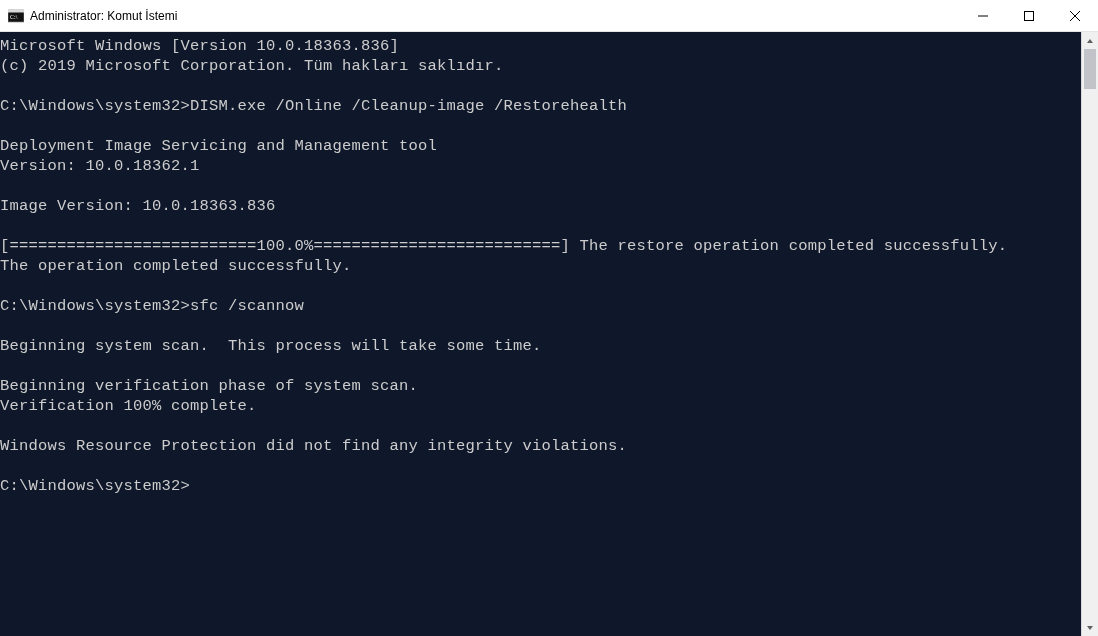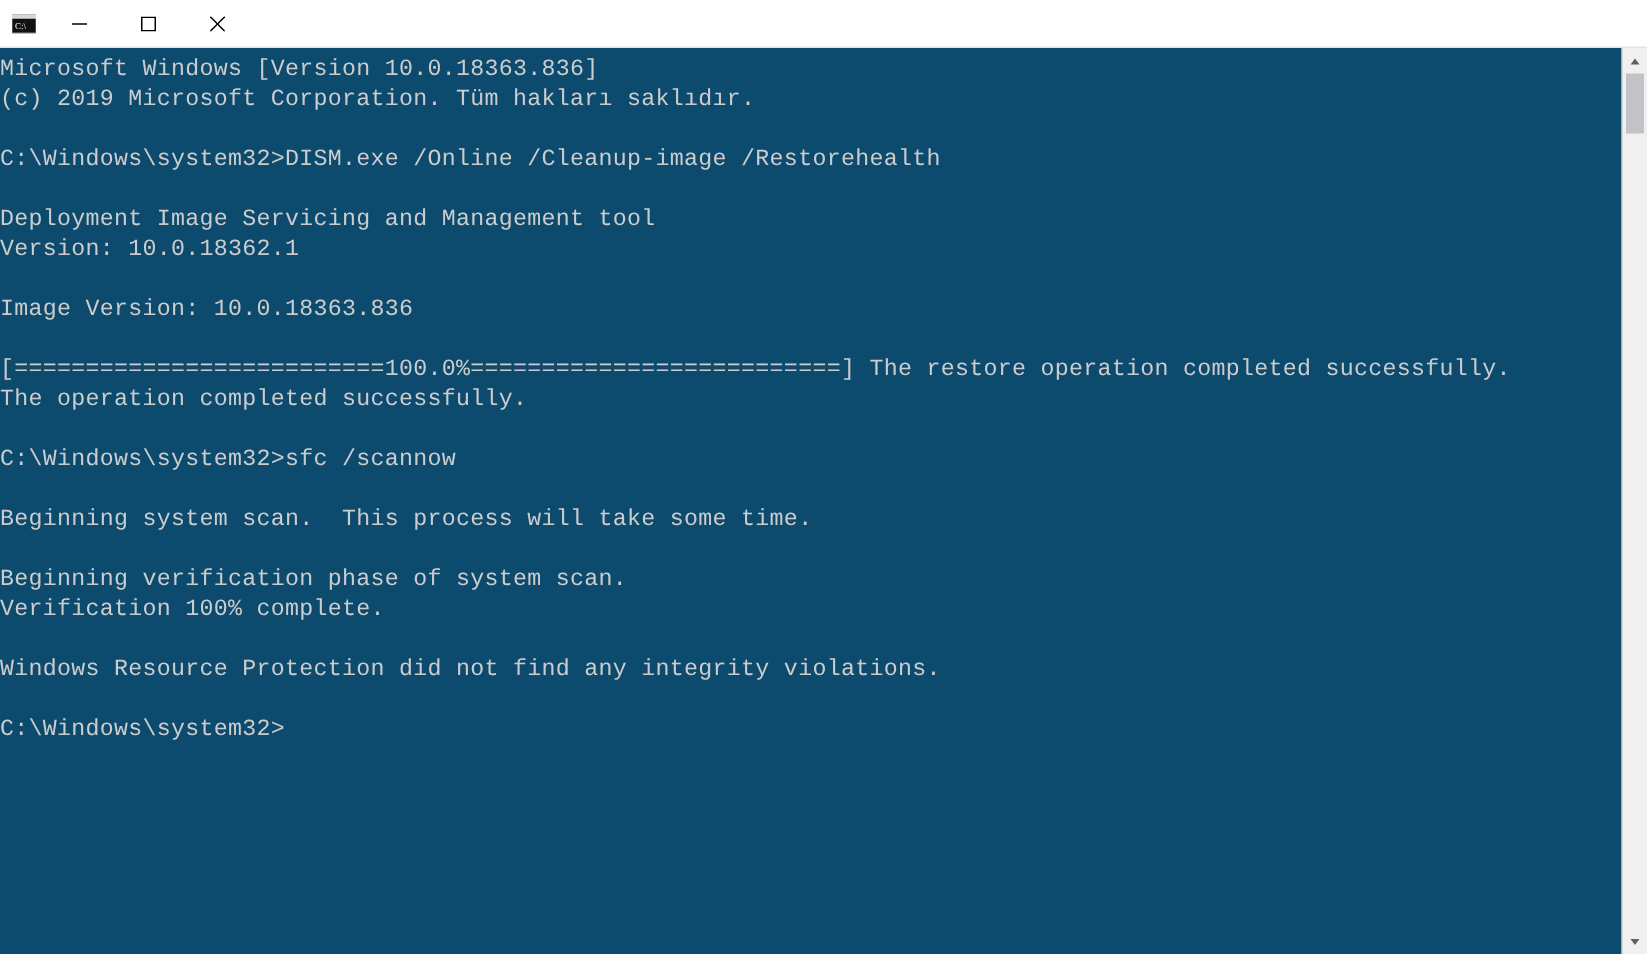--- a/index.html
+++ b/index.html
@@ -67,21 +67,21 @@
       height: 10px;
     }
     .terminal-area {
       flex: 1;
       display: flex;
       background: #000;
       position: relative;
     }
     .terminal {
       flex: 1;
-      background: #0c4a6e;
+      background: #0f172a;
       color: #ccc;
       font-family: Consolas, "Courier New", monospace;
       font-size: 15.5px;
       line-height: 20px;
       padding: 4px 0 16px 0;
       white-space: pre;
       overflow: hidden;
       letter-spacing: 0.2px;
     }
     .scrollbar {
@@ -128,20 +128,21 @@
 <div class="window">
 
   <div class="titlebar">
     <span class="titlebar-icon">
       <svg viewBox="0 0 16 16">
         <rect x="0" y="2" width="16" height="12" fill="#111" stroke="#888" stroke-width="0.7"></rect>
         <rect x="0" y="2" width="16" height="2.5" fill="#d8d8d8"></rect>
         <text x="2" y="11" font-size="6" fill="#fff" font-family="Consolas">C:\</text>
       </svg>
     </span>
+    <span class="titlebar-text">Administrator: Komut İstemi</span>
 
     <div class="window-controls">
       <div class="win-btn">
         <svg viewBox="0 0 10 10">
             <line x1="0" y1="5" x2="10" y2="5" stroke="#000" stroke-width="1"></line>
           </svg>
       </div>
       <div class="win-btn">
         <svg viewBox="0 0 10 10">
             <rect x="0.5" y="0.5" width="9" height="9" fill="none" stroke="#000" stroke-width="1"></rect>

